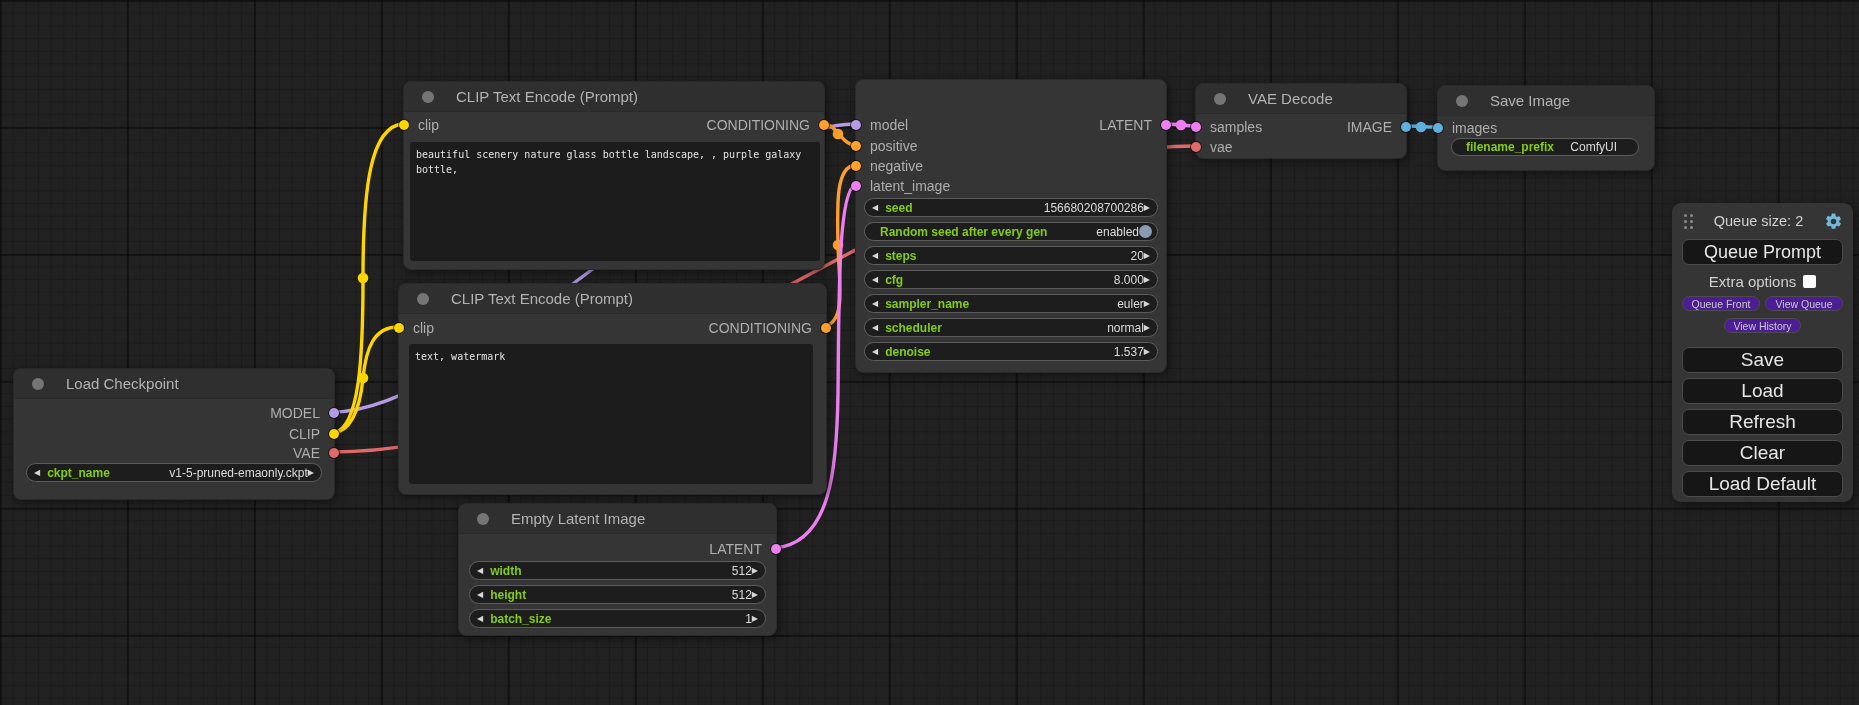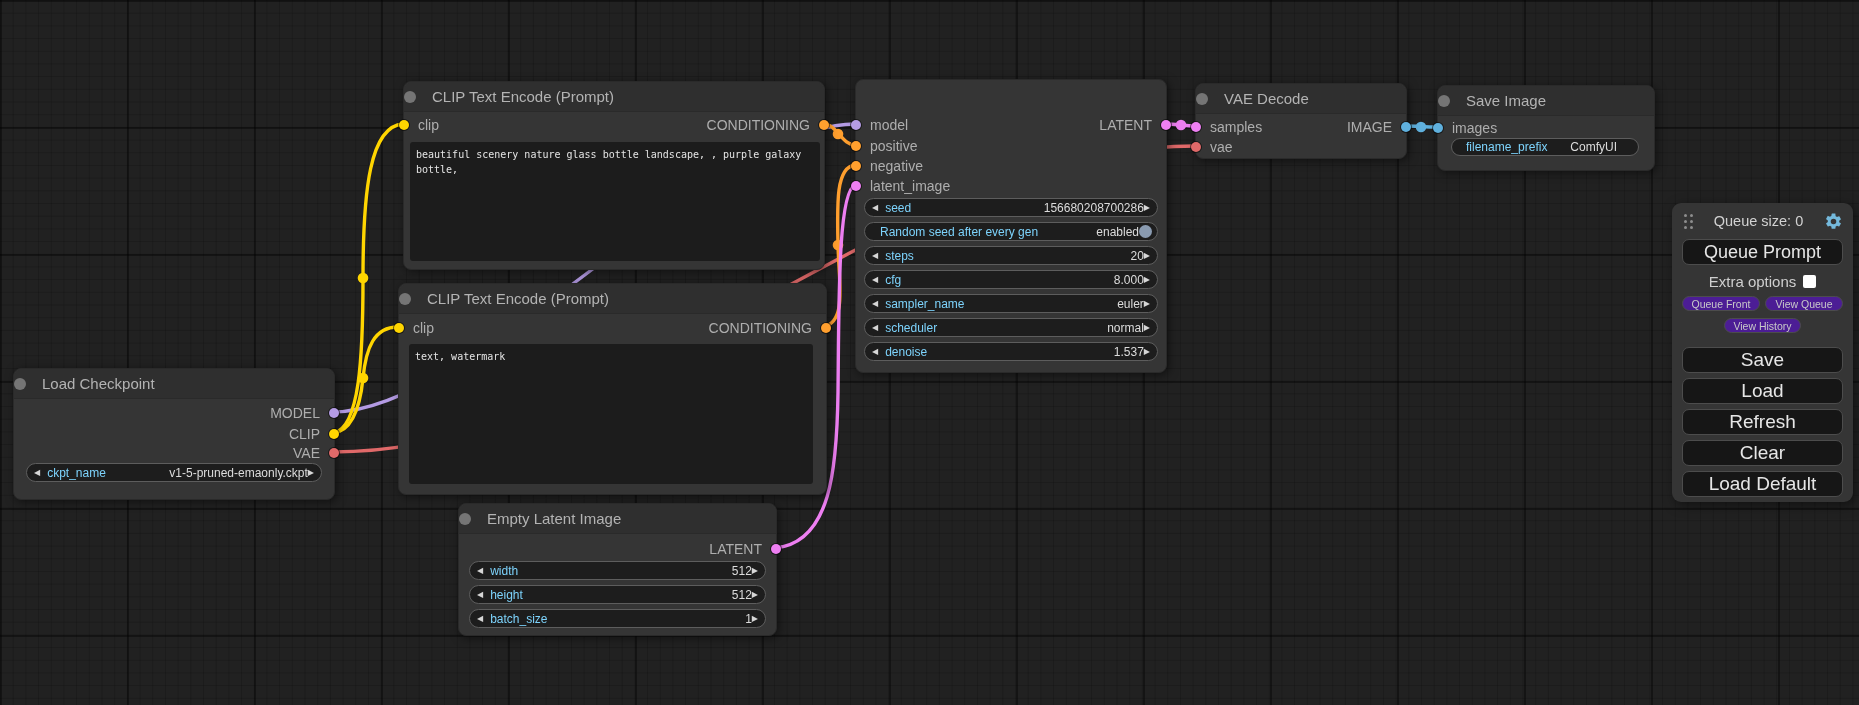--- a/index.html
+++ b/index.html
@@ -15,38 +15,38 @@
     background-size:127px 127px,127px 127px,12.7px 12.7px,12.7px 12.7px;
   }
   svg.wires{position:absolute;left:0;top:0;width:100%;height:100%;pointer-events:none;z-index:1;}
   .node{
     position:absolute;background:#353535;border-radius:8px;
     box-shadow:2px 2px 10px rgba(0,0,0,.5);color:#b5b5b5;z-index:2;
     border:1px solid #2a2a2a;box-sizing:content-box;
   }
   .ntitle{
     position:absolute;left:0;top:0;right:0;height:30px;background:#2f2f2f;
-    border-radius:8px 8px 0 0;display:flex;align-items:center;gap:16px;
-    padding-left:0;box-sizing:border-box;font-size:15px;color:#b3b3b3;
+    border-radius:8px 8px 0 0;display:flex;align-items:center;gap:22px;
+    padding-left:18px;box-sizing:border-box;font-size:15px;color:#b3b3b3;
     border-bottom:1px solid #2a2a2a;
   }
   .ndot{width:12px;height:12px;border-radius:50%;background:#757575;flex:none;}
   .port{position:absolute;left:0;right:0;height:16px;display:flex;align-items:center;font-size:14px;color:#aeaeae;}
   .port .pdot{position:absolute;width:10px;height:10px;border-radius:50%;top:3px;box-shadow:0 0 0 1px rgba(0,0,0,.55);}
   .port.in .pdot{left:-5px;}
   .port.out{justify-content:flex-end;}
   .port.out .pdot{right:-5px;}
   .port.in .plabel{margin-left:14px;}
   .port.out .plabel{margin-right:14px;}
   .widget{
     position:absolute;background:#1d1d1d;border:1px solid #5d5d5d;border-radius:10px;
     display:flex;align-items:center;box-sizing:border-box;font-size:12px;padding:0 7px;
   }
   .widget .arrow{font-size:8px;color:#d6d6d6;line-height:1;flex:none;}
-  .widget .wlabel{color:#7dd3fc;margin-left:7px;white-space:nowrap;}
+  .widget .wlabel{color:#84cc16;margin-left:7px;white-space:nowrap;font-weight:bold;}
   .widget .wvalue{color:#dcdcdc;margin-left:auto;white-space:nowrap;}
   .widget.toggle .wlabel{margin-left:8px;}
   .widget.field .wvalue{margin-right:14px;}
   .knob{width:13px;height:13px;border-radius:50%;flex:none;margin-right:-2px;}
   .prompt{
     position:absolute;background:#1c1c1c;border-radius:3px;color:#e4e4e4;
     font-family:"DejaVu Sans Mono",monospace;font-size:10px;line-height:1.5;
     padding:5px 6px;box-sizing:border-box;white-space:pre-wrap;word-break:normal;overflow:hidden;
   }
   .queue{
@@ -101,21 +101,21 @@
   <div class="queue">
     <div class="qhead">
       <span class="dragdots">
           <i></i>
           <i></i>
           <i></i>
           <i></i>
           <i></i>
           <i></i>
         </span>
-      <span class="qsize">Queue size: 0</span>
+      <span class="qsize">Queue size: 2</span>
       <svg class="gear" id="gear" viewBox="0 0 24 24" style="fill: rgb(116, 185, 220);">
         <path d="M19.14,12.94a7.07,7.07,0,0,0,.06-.94,7.07,7.07,0,0,0-.06-.94l2.03-1.58a.5.5,0,0,0,.12-.64l-1.92-3.32a.5.5,0,0,0-.61-.22l-2.39,1a7.16,7.16,0,0,0-1.62-.94l-.36-2.54A.5.5,0,0,0,13.9,2H10.1a.5.5,0,0,0-.49.42L9.25,4.96a7.16,7.16,0,0,0-1.62.94l-2.39-1a.5.5,0,0,0-.61.22L2.71,8.44a.5.5,0,0,0,.12.64l2.03,1.58a7.07,7.07,0,0,0-.06.94,7.07,7.07,0,0,0,.06.94L2.83,14.12a.5.5,0,0,0-.12.64l1.92,3.32a.5.5,0,0,0,.61.22l2.39-1a7.16,7.16,0,0,0,1.62.94l.36,2.54a.5.5,0,0,0,.49.42h3.8a.5.5,0,0,0,.49-.42l.36-2.54a7.16,7.16,0,0,0,1.62-.94l2.39,1a.5.5,0,0,0,.61-.22l1.92-3.32a.5.5,0,0,0-.12-.64ZM12,15.5A3.5,3.5,0,1,1,15.5,12,3.5,3.5,0,0,1,12,15.5Z"></path>
       </svg>
     </div>
     <button class="btn qp">Queue Prompt</button>
     <div class="extra">
       <span>Extra options</span>
       <span class="checkbox"></span>
     </div>
     <div class="pillrow split">

